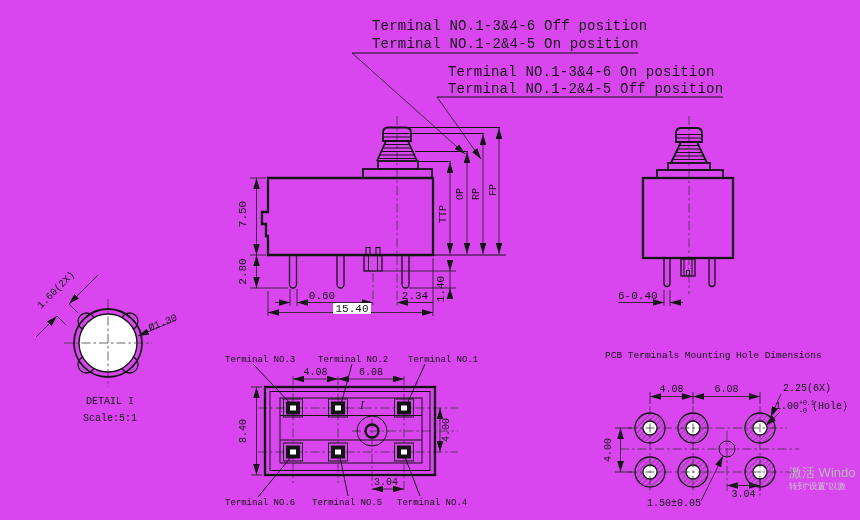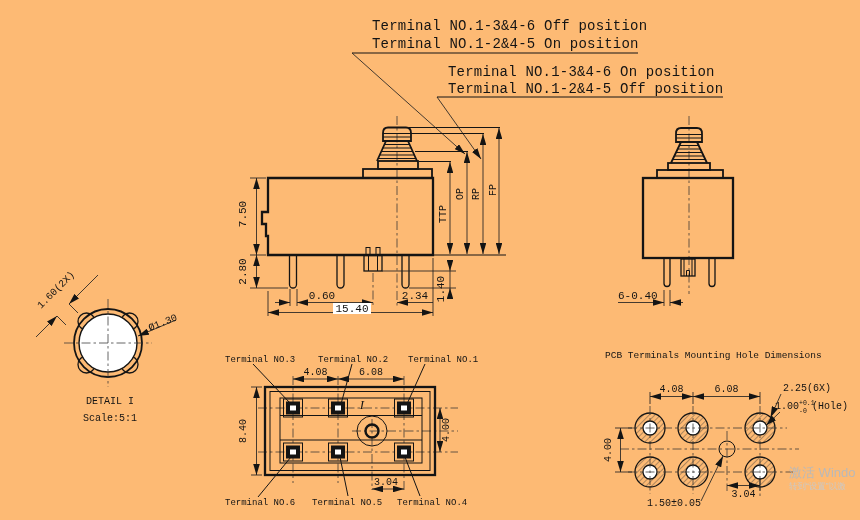--- a/index.html
+++ b/index.html
@@ -1,16 +1,16 @@
 <!DOCTYPE html>
 <html><head>
 <meta charset="utf-8">
 <style>
   html,body{margin:0;padding:0;background:#fff;}
-  #canvas{position:relative;width:860px;height:520px;background:#fdba74;overflow:hidden;}
+  #canvas{position:relative;width:860px;height:520px;background:#d946ef;overflow:hidden;}
   svg{display:block;}
   .s-thick{stroke:#141414;stroke-width:2.3;fill:none;stroke-linejoin:miter}
   .s-med{stroke:#141414;stroke-width:1.8;fill:none}
   .s-mid{stroke:#141414;stroke-width:1.3;fill:none}
   .s-thin{stroke:#141414;stroke-width:1;fill:none}
   .s-rib{stroke:#141414;stroke-width:1.15;fill:none}
   .s-dim{stroke:#222;stroke-width:.85;fill:none}
   .s-cl{stroke:#333;stroke-width:.75;fill:none;stroke-dasharray:9 3 2.5 3}
   text{fill:#141414}
   .t-note{font:14px "Liberation Mono",monospace;letter-spacing:.2px;white-space:pre}

